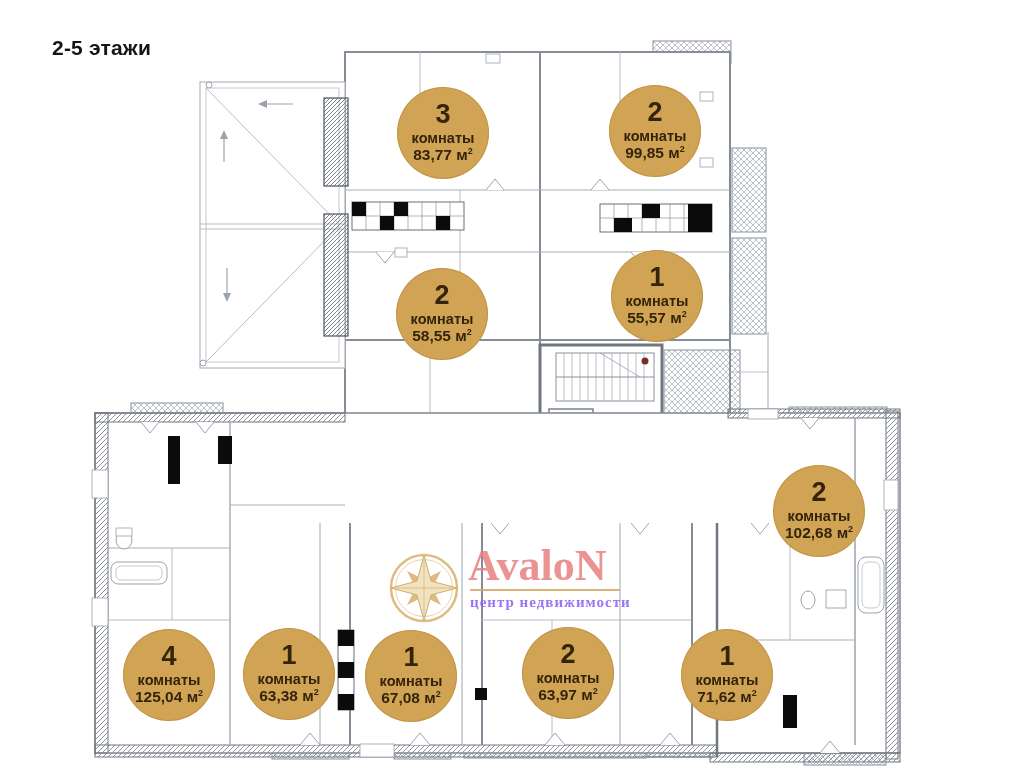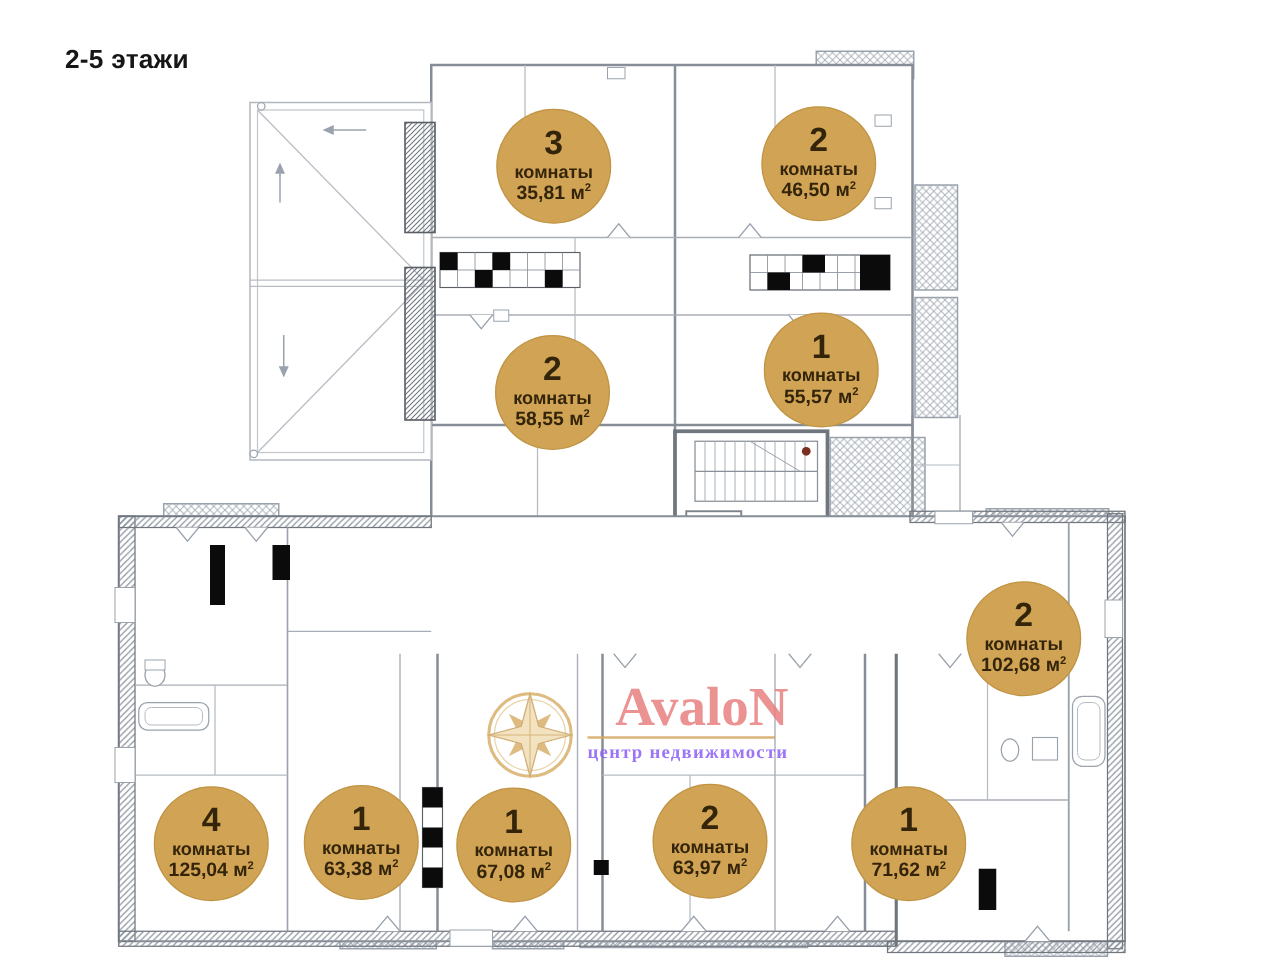--- a/index.html
+++ b/index.html
@@ -12,21 +12,21 @@
          color:#33240a;display:flex;flex-direction:column;align-items:center;justify-content:center;
          text-align:center;font-weight:700;box-shadow:0 0 0 1px rgba(160,118,40,.35) inset;}
   .badge .num{font-size:27px;line-height:1.02;}
   .badge .lbl{font-size:14.5px;line-height:1.15;margin-top:1px;}
   .badge .area{font-size:15.5px;line-height:1.2;}
   .badge sup{font-size:9px;vertical-align:super;line-height:0;}
   
   .watermark{position:absolute;left:384px;top:546px;display:flex;align-items:flex-start;opacity:.85;pointer-events:none;}
   .wm-icon{width:80px;height:80px;margin-top:2px;}
   .wm-text{margin-left:4px;}
-  .wm-brand{font-family:"Liberation Serif",serif;font-weight:700;font-size:44px;line-height:.92;color:#e8807f;text-align:right;}
+  .wm-brand{font-family:"Liberation Serif",serif;font-weight:700;font-size:44px;line-height:.92;color:#e8807f;}
   .wm-underline{height:2px;background:#d5a761;margin:3px 0 3px 2px;width:150px;}
   .wm-sub{font-family:"Liberation Serif",serif;font-weight:700;font-size:15px;color:#8b5cf6;letter-spacing:1px;margin-left:2px;}
 </style>
 </head>
 <body>
 
 <div class="canvas">
 
   <svg class="plan" width="1024" height="778" viewBox="0 0 1024 778">
     <defs>
@@ -219,26 +219,26 @@
     <div class="wm-text">
       <div class="wm-brand">AvaloN</div>
       <div class="wm-underline"></div>
       <div class="wm-sub">центр недвижимости</div>
     </div>
   </div>
 
   <div class="badge" style="left:397px;top:87px">
     <div class="num">3</div>
     <div class="lbl">комнаты</div>
-    <div class="area"><span>35,81</span>&nbsp;<span>м</span><sup>2</sup></div>
+    <div class="area"><span>83,77</span>&nbsp;<span>м</span><sup>2</sup></div>
   </div>
   <div class="badge" style="left:609px;top:85px">
     <div class="num">2</div>
     <div class="lbl">комнаты</div>
-    <div class="area"><span>46,50</span>&nbsp;<span>м</span><sup>2</sup></div>
+    <div class="area"><span>99,85</span>&nbsp;<span>м</span><sup>2</sup></div>
   </div>
   <div class="badge" style="left:396px;top:268px">
     <div class="num">2</div>
     <div class="lbl">комнаты</div>
     <div class="area"><span>58,55</span>&nbsp;<span>м</span><sup>2</sup></div>
   </div>
   <div class="badge" style="left:611px;top:250px">
     <div class="num">1</div>
     <div class="lbl">комнаты</div>
     <div class="area"><span>55,57</span>&nbsp;<span>м</span><sup>2</sup></div>

